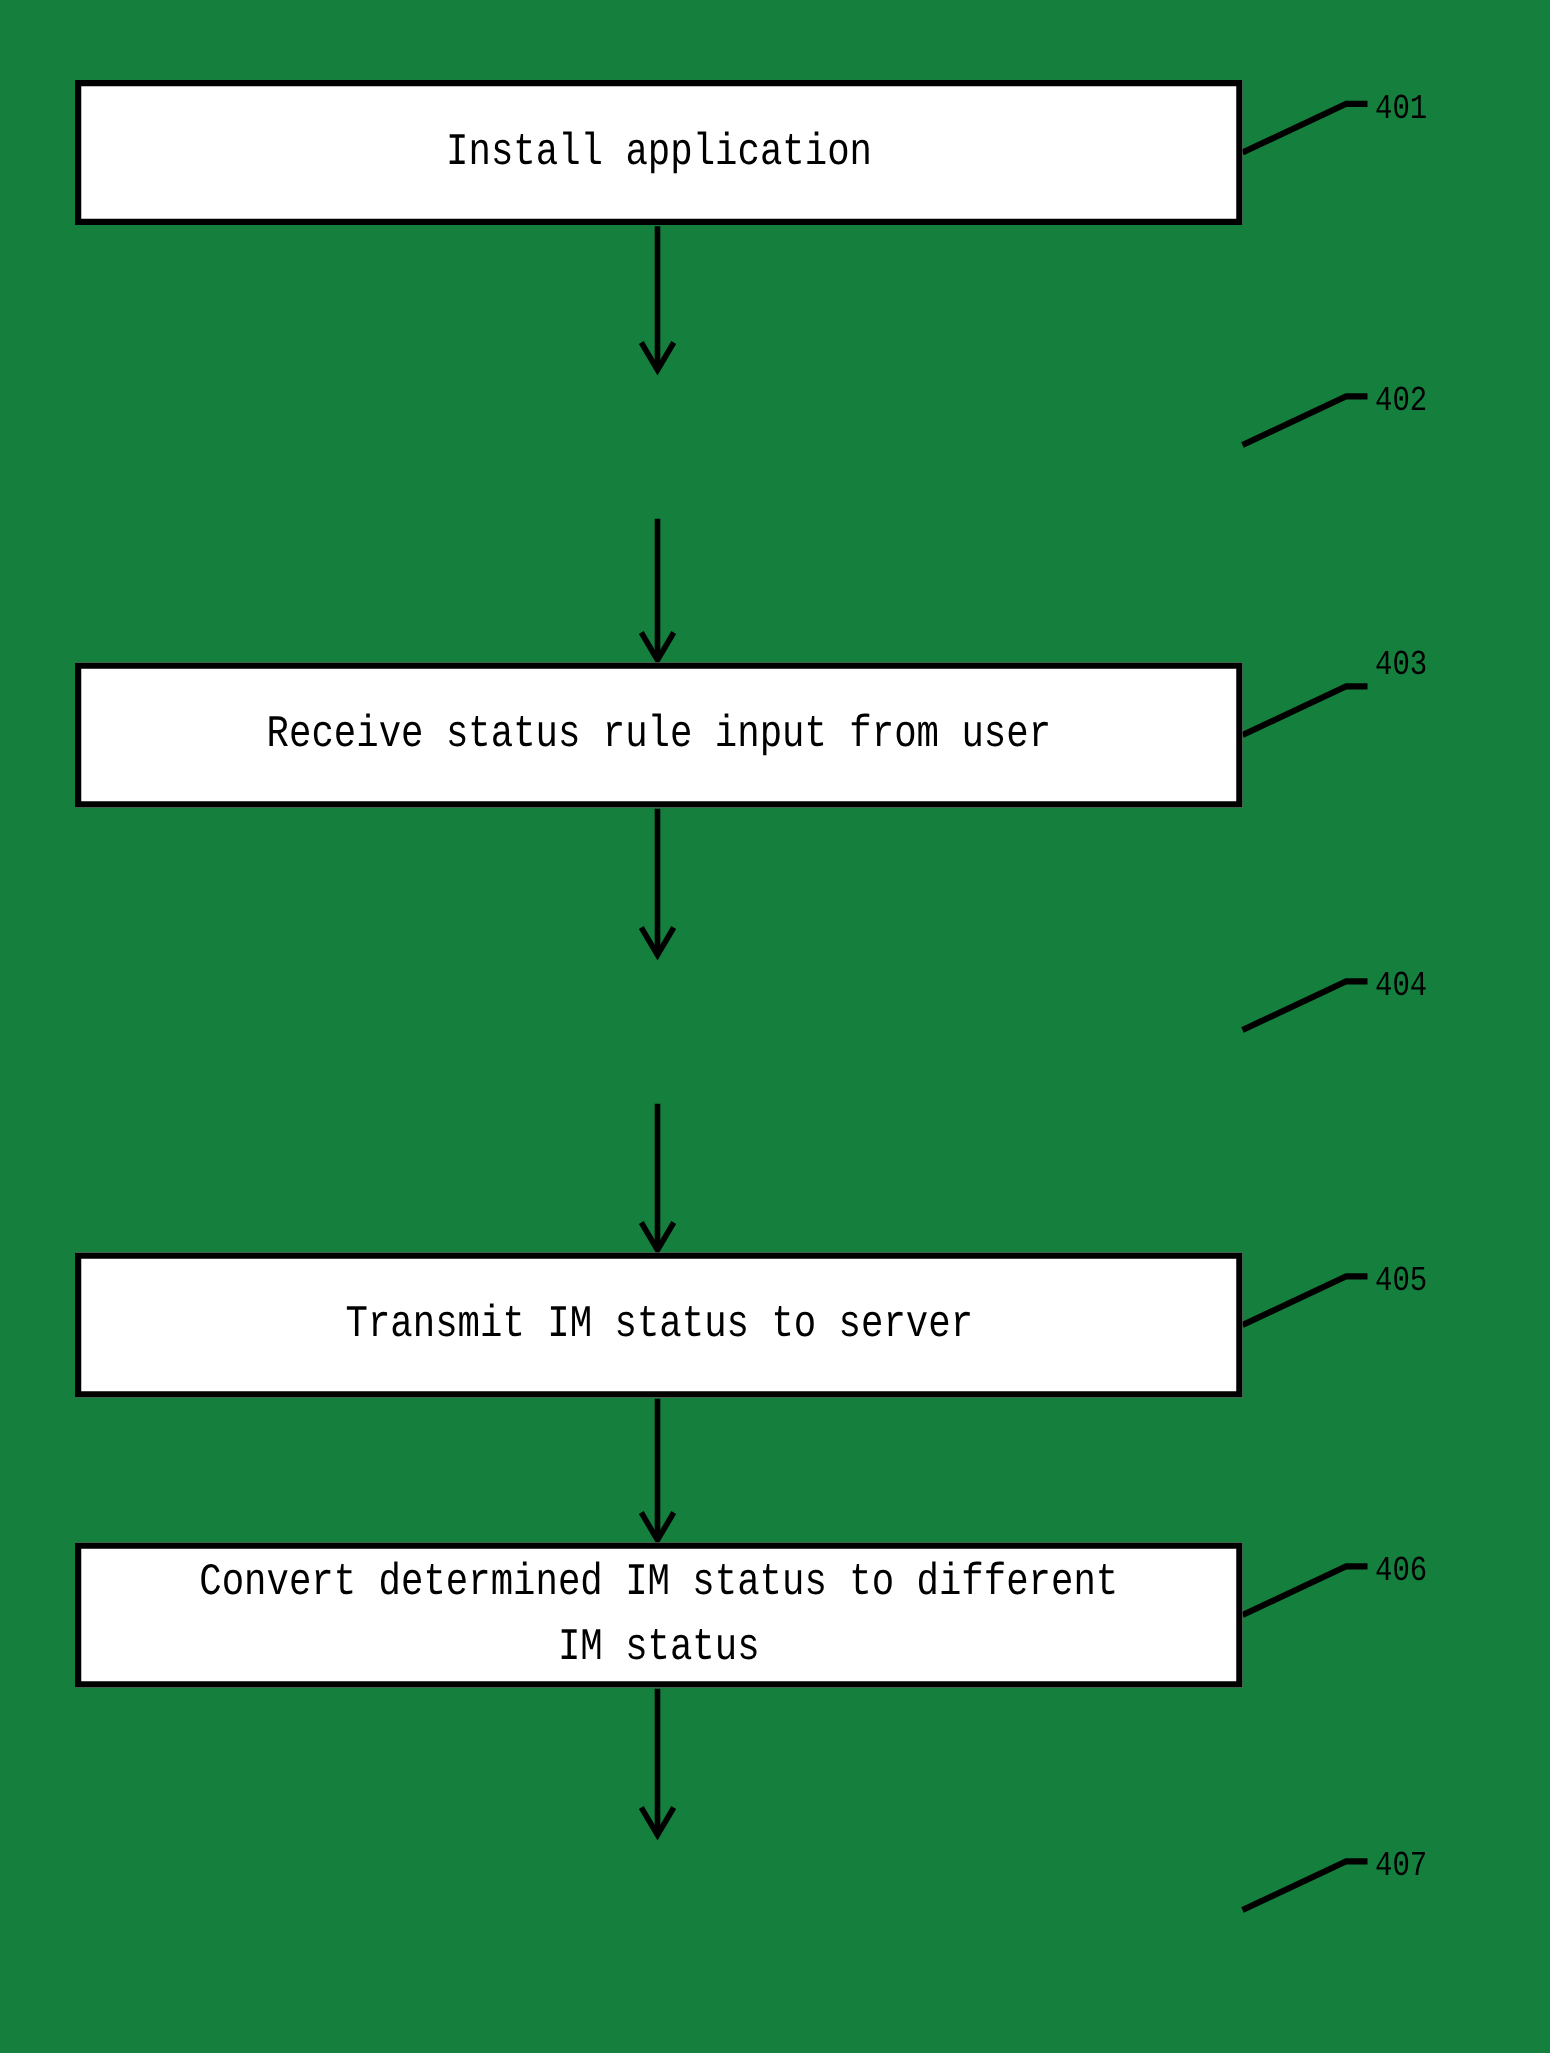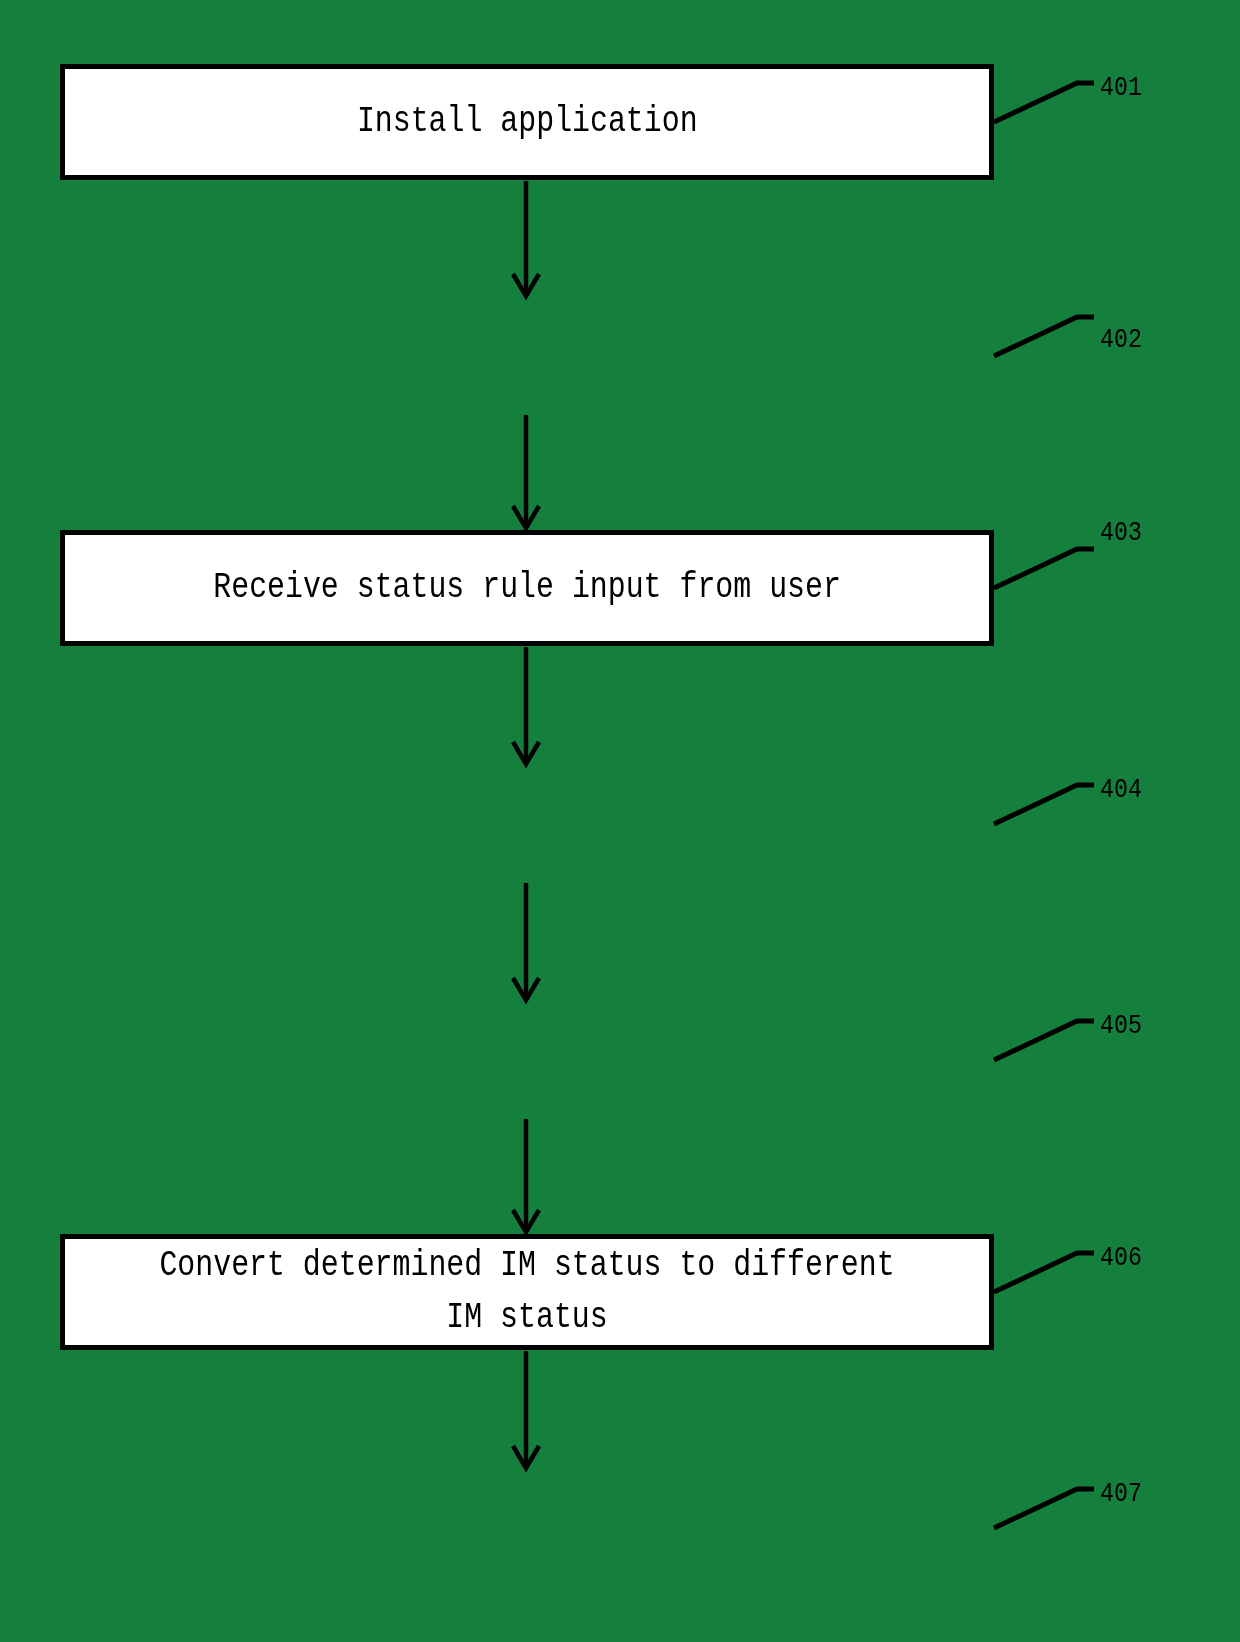--- a/index.html
+++ b/index.html
@@ -52,21 +52,21 @@
     font-size: 28px;
     line-height: 40px;
   }
   .ref .num {
     display: inline-block;
     width: max-content;
     transform: scaleX(0.83);
     transform-origin: 0 50%;
   }
   .ref-1 { top: 68px; }
-  .ref-2 { top: 320px; }
+  .ref-2 { top: 302px; }
   .ref-3 { top: 513px; }
   .ref-4 { top: 770px; }
   .ref-5 { top: 1006px; text-align: right; }
   .ref-6 { top: 1238px; }
   .ref-7 { top: 1474px; }
   path, polyline, line { stroke: #000000; fill: none; }
   .stem { stroke-width: 4.5px; }
   .head { stroke-width: 4.5px; stroke-linecap: butt; }
   .lead { stroke-width: 5px; }
 </style>
@@ -126,20 +126,23 @@
     <div class="txt">Receive status rule input from user</div>
   </div>
   <div class="ref ref-3">
     <span class="num">403</span>
   </div>
 
   <div class="ref ref-4">
     <span class="num">404</span>
   </div>
 
+  <div class="box step-5">
+    <div class="txt">Transmit IM status to server</div>
+  </div>
   <div class="ref ref-5">
     <span class="num">405</span>
   </div>
 
   <div class="box step-6">
     <div class="txt">Convert determined IM status to different IM status</div>
   </div>
   <div class="ref ref-6">
     <span class="num">406</span>
   </div>

